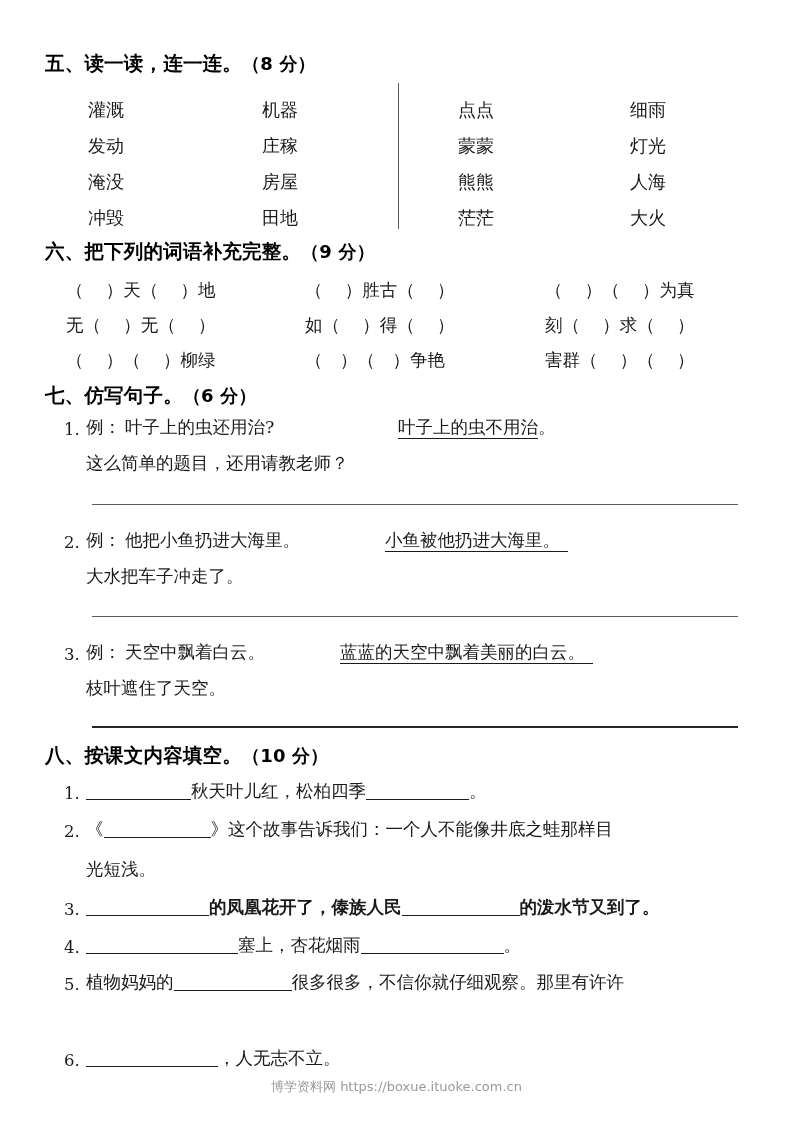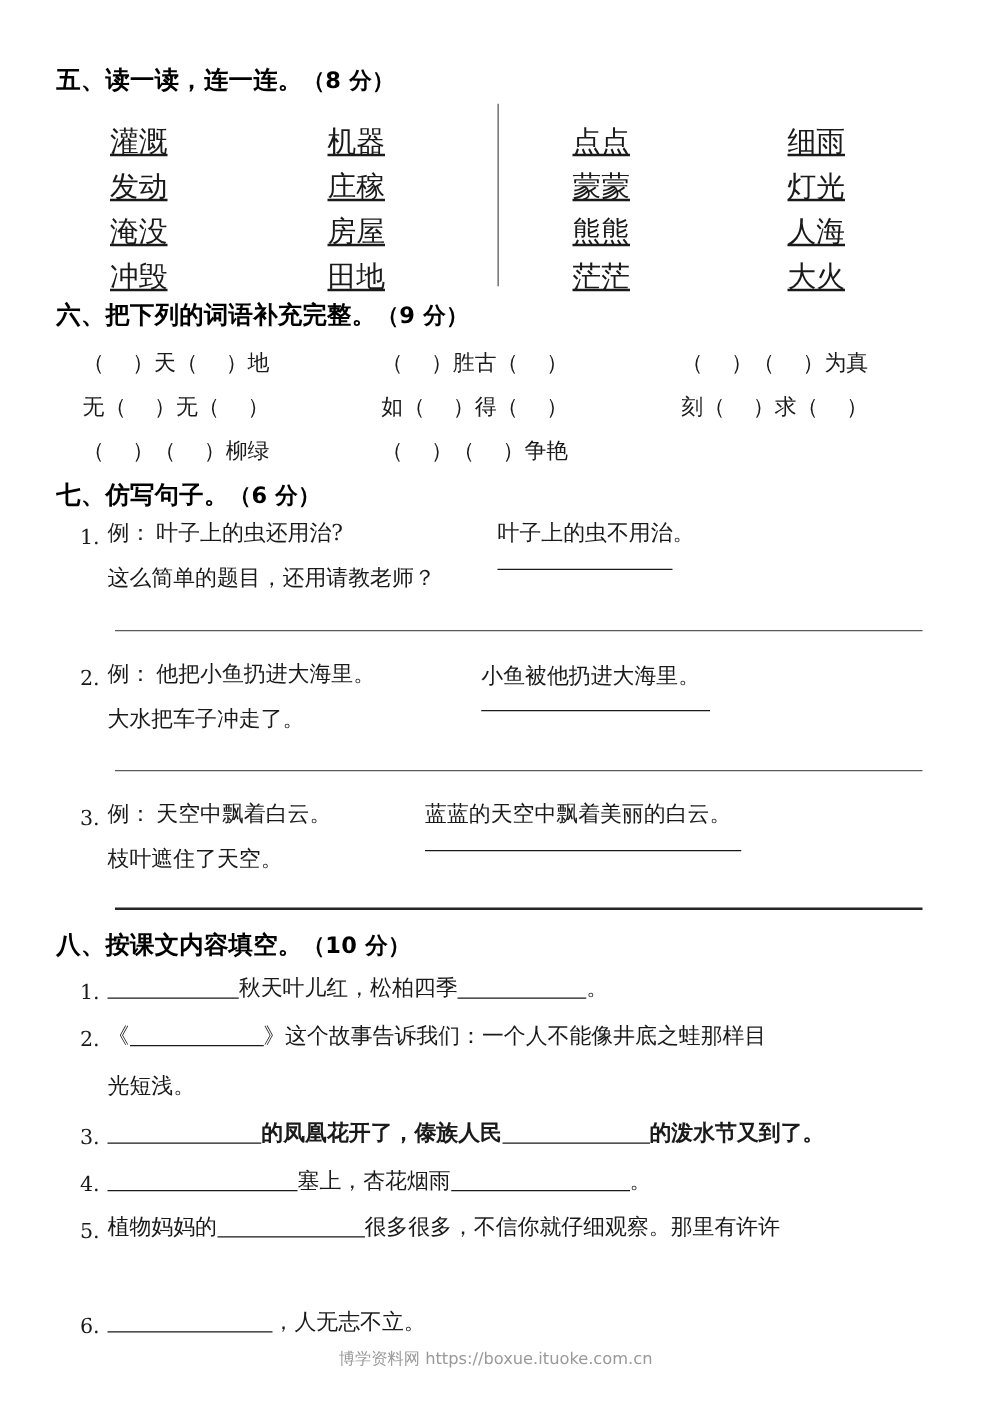--- a/index.html
+++ b/index.html
@@ -44,24 +44,23 @@
     white-space: pre;
     font-family: "DejaVu Serif", "Liberation Serif", serif;
     font-size: 17.5px;
     color: #1a1a1a;
     line-height: 1;
   }
 
   
   .match-word {
     position: absolute;
-    font-size: 23px;
-    white-space: pre;
-    color: #1a1a1a;
-    text-decoration: underline;
+    font-size: 18px;
+    white-space: pre;
+    color: #1a1a1a;
   }
   .divider-v {
     position: absolute;
     width: 1px;
     background: #555;
   }
 
   
   .idiom {
     position: absolute;
@@ -72,21 +71,21 @@
 
   
   .q-num {
     position: absolute;
     font-size: 16.5px;
     white-space: pre;
     color: #1a1a1a;
   }
   .ans-underline {
     border-bottom: 1.4px solid #1a1a1a;
-    padding-bottom: 18px;
+    padding-bottom: 1px;
   }
   .rule {
     position: absolute;
     height: 1.3px;
     background: #5a5a5a;
   }
   .rule.strong {
     height: 2px;
     background: #262626;
   }
@@ -143,21 +142,22 @@
 
   <div class="idiom" style="left:66px;  top:278px;">（    ）天（    ）地</div>
   <div class="idiom" style="left:305px; top:278px;">（    ）胜古（    ）</div>
   <div class="idiom" style="left:545px; top:278px;">（    ）（    ）为真</div>
 
   <div class="idiom" style="left:66px;  top:313px;">无（    ）无（    ）</div>
   <div class="idiom" style="left:305px; top:313px;">如（    ）得（    ）</div>
   <div class="idiom" style="left:545px; top:313px;">刻（    ）求（    ）</div>
 
   <div class="idiom" style="left:66px;  top:348px;">（    ）（    ）柳绿</div>
-  <div class="idiom" style="left:305px; top:348px;">（    ）（    ）争艳</div>
+  <div class="idiom" style="left:305px; top:348px;font-family:Liberation Serif, serif;">（    ）（    ）争艳</div>
+  <div class="idiom" style="left:545px; top:348px;">害群（    ）（    ）</div>
 
   <div class="sec-head" style="top:382px;"><span>七、仿写句子。</span><span class="pts">（6 分）</span></div>
 
   <div class="q-num" style="left:64px; top:420px;">1.</div>
   <div class="t" style="left:86px; top:419px;">例：</div>
   <div class="t" style="left:125px; top:419px;">叶子上的虫还用治?</div>
   <div class="t" style="left:398px; top:419px;"><span class="ans-underline">叶子上的虫不用治</span><span>。</span></div>
   <div class="t" style="left:86px; top:455px;">这么简单的题目，还用请教老师？</div>
   <div class="rule" style="left:92px; top:504px; width:646px;"></div>
 

